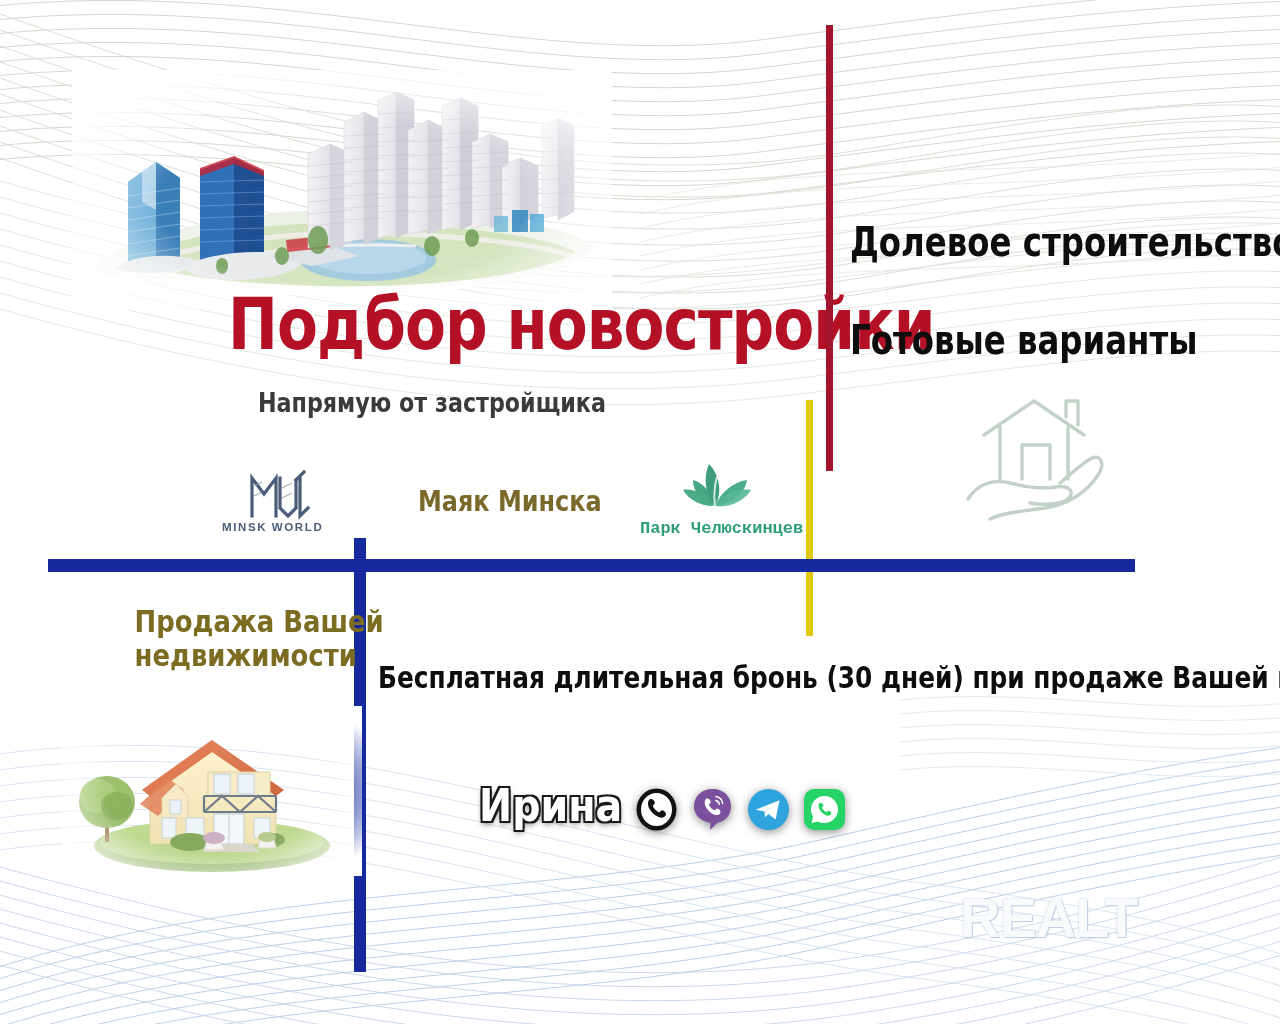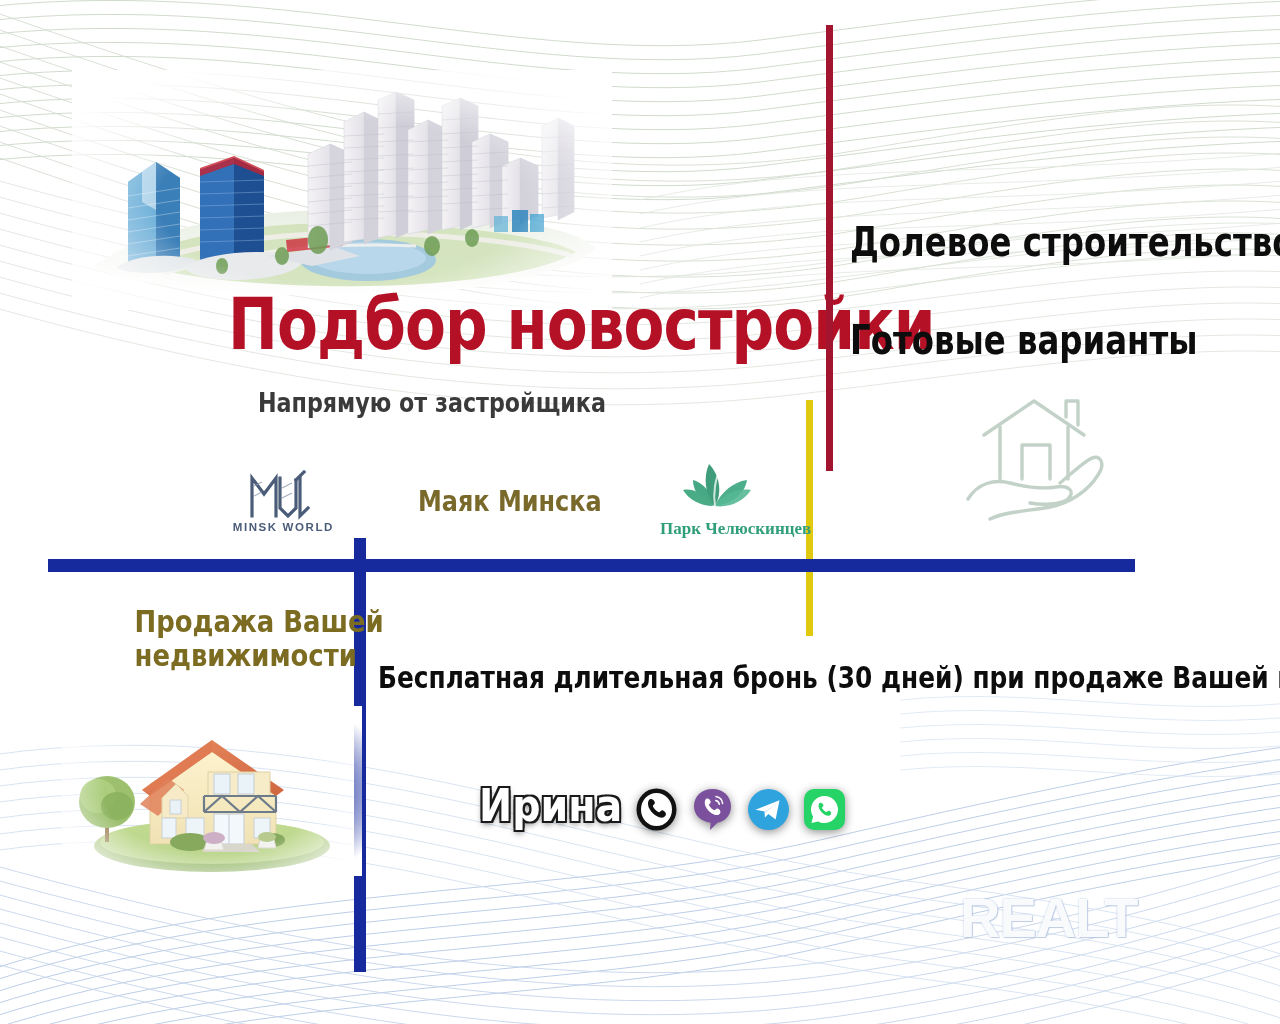--- a/index.html
+++ b/index.html
@@ -44,36 +44,36 @@
   .right-line1{top:222px;}
   .right-line2{top:320px;}
 
   
   .v-crimson{position:absolute;left:826px;top:25px;width:7px;height:446px;background:#a3142f;}
   .v-yellow{position:absolute;left:806px;top:400px;width:7px;height:236px;background:#e1c90e;}
   .h-blue{position:absolute;left:48px;top:559px;width:1087px;height:13px;background:#162a9e;}
   .v-blue{position:absolute;left:354px;top:538px;width:12px;height:434px;background:#162a9e;}
 
   
-  .logo-mw{position:absolute;left:222px;top:468px;width:112px;height:72px;text-align:right;}
+  .logo-mw{position:absolute;left:222px;top:468px;width:112px;height:72px;text-align:left;}
   .logo-mw .mono{display:block;}
   .logo-mw .mw-text{
     font-family:"Liberation Sans",sans-serif;font-weight:700;font-size:11.5px;
     letter-spacing:1.6px;color:#4a5c78;margin-top:1px;
   }
   .logo-mayak{
     position:absolute;left:418px;top:488px;
     font-family:"Liberation Sans Narrow","DejaVu Sans Condensed","Liberation Sans",sans-serif;
     font-weight:700;font-size:28px;color:#79692a;line-height:1;
     transform:scaleX(.95);transform-origin:left top;white-space:nowrap;
   }
   .logo-park{position:absolute;left:640px;top:452px;width:150px;text-align:center;}
   .logo-park .park-text{
-    font-family:Liberation Serif, serif;
-    font-weight:700;font-size:17px;color:#2f9e7a;line-height:1;margin-top:2px;white-space:nowrap;margin-left:20px;
+    font-family:Liberation Mono, monospace;
+    font-weight:700;font-size:17px;color:#2f9e7a;line-height:1;margin-top:2px;white-space:nowrap;
   }
 
   
   .hand-house{position:absolute;left:960px;top:395px;width:160px;height:140px;}
 
   
   .sell-block{
     position:absolute;left:130px;top:605px;width:224px;text-align:center;
     font-family:"Liberation Sans Narrow","DejaVu Sans Condensed","Liberation Sans",sans-serif;
     font-weight:700;font-size:30px;line-height:1.12;color:#7c6c22;

